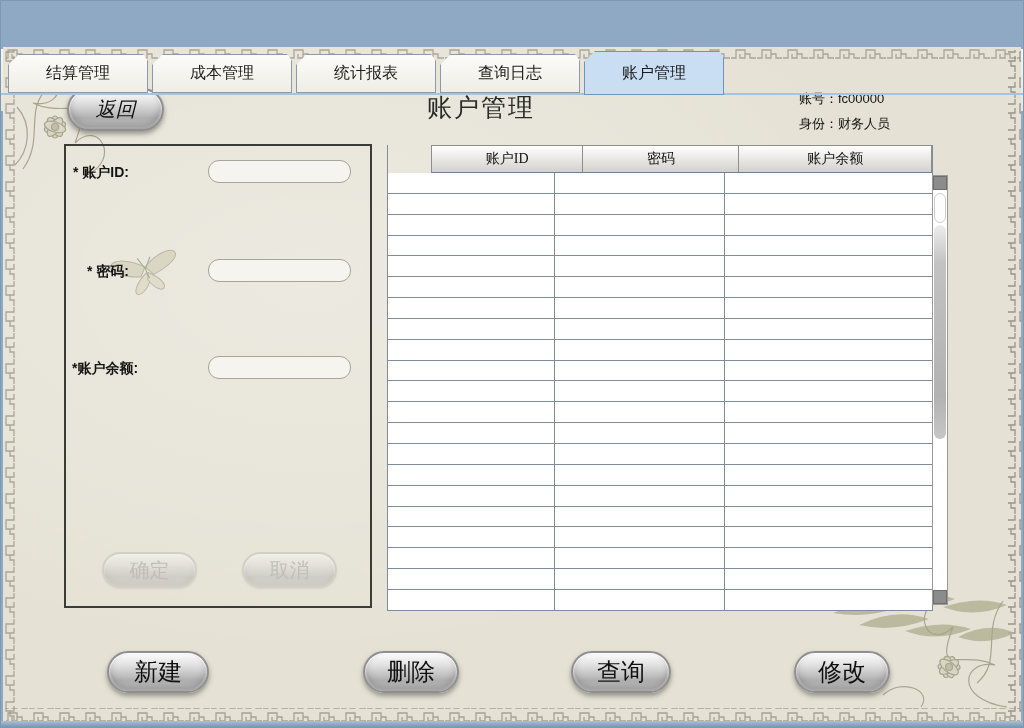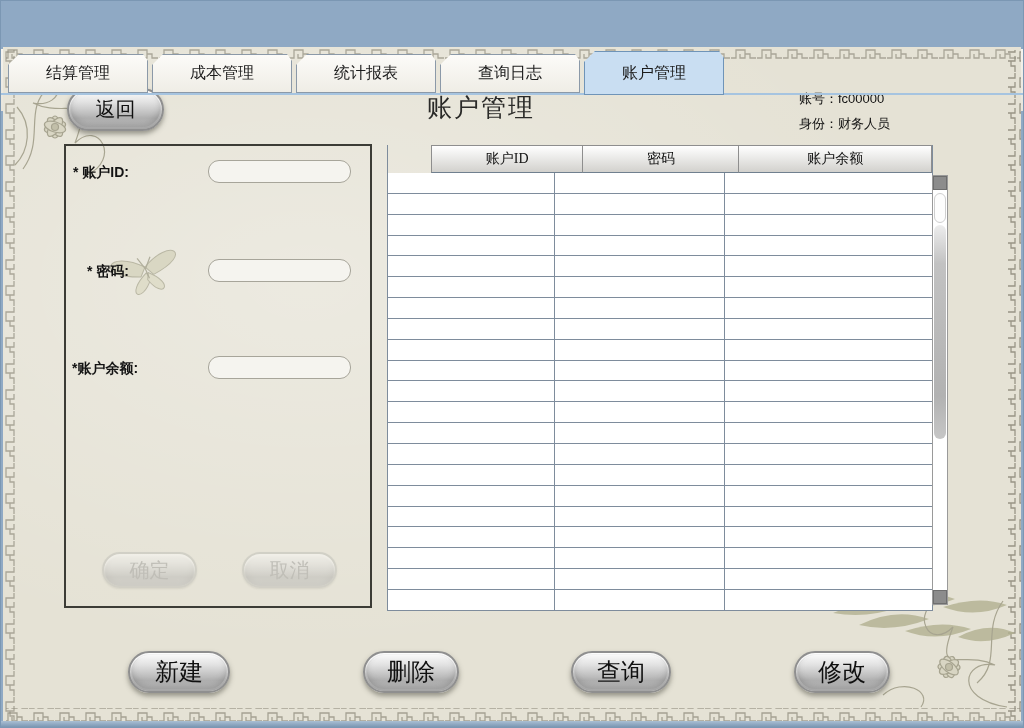--- a/index.html
+++ b/index.html
@@ -50,21 +50,21 @@
   
   .pill{
     position:absolute;border-radius:999px;box-sizing:border-box;
     background:linear-gradient(180deg,#fdfdfd 0%,#e3e3e3 30%,#b1b1b1 72%,#c9c9c9 100%);
     border:2px solid #8f8f8f;
     box-shadow:0 3px 5px rgba(70,70,60,.5), inset 0 2px 2px #ffffff,
                inset 0 -5px 7px rgba(100,100,100,.45), inset 0 0 0 2px #d2d2d2;
     display:flex;align-items:center;justify-content:center;
     font-family:"Liberation Serif",serif;color:#101010;cursor:pointer;
   }
-  .pill.back{left:64px;top:41px;width:97px;height:43px;font-size:20px;}
+  .pill.back{left:64px;top:41px;width:97px;height:43px;font-size:20px;font-style:italic;}
   .pill.small{width:95px;height:36px;font-size:20px;top:505px;}
   .pill.disabled{
     opacity:.42;color:#8d8d8d;border-color:#b5b5af;cursor:default;
     box-shadow:0 1px 2px rgba(70,70,60,.25), inset 0 2px 2px #ffffff,
                inset 0 -4px 6px rgba(100,100,100,.3);
   }
   .pill.action{top:604px;height:42px;font-size:24px;}
 
   
   .panel{
@@ -238,21 +238,21 @@
     </div>
 
     <div class="sbar">
       <div class="sb-up"></div>
       <div class="sb-cap"></div>
       <div class="sb-thumb"></div>
       <div class="sb-down"></div>
     </div>
 
     <div>
-        <div class="pill action" style="left: 125px; width: 102px; text-align: center;">新建</div>
+        <div class="pill action" style="left: 104px; width: 102px; text-align: center;">新建</div>
         <div class="pill action" style="left: 360px; width: 96px;">删除</div>
         <div class="pill action" style="left: 568px; width: 100px;">查询</div>
         <div class="pill action" style="left: 791px; width: 96px;">修改</div>
       </div>
 
   </div>
 
   <div class="bottom-strip"></div>
 </div>
 

